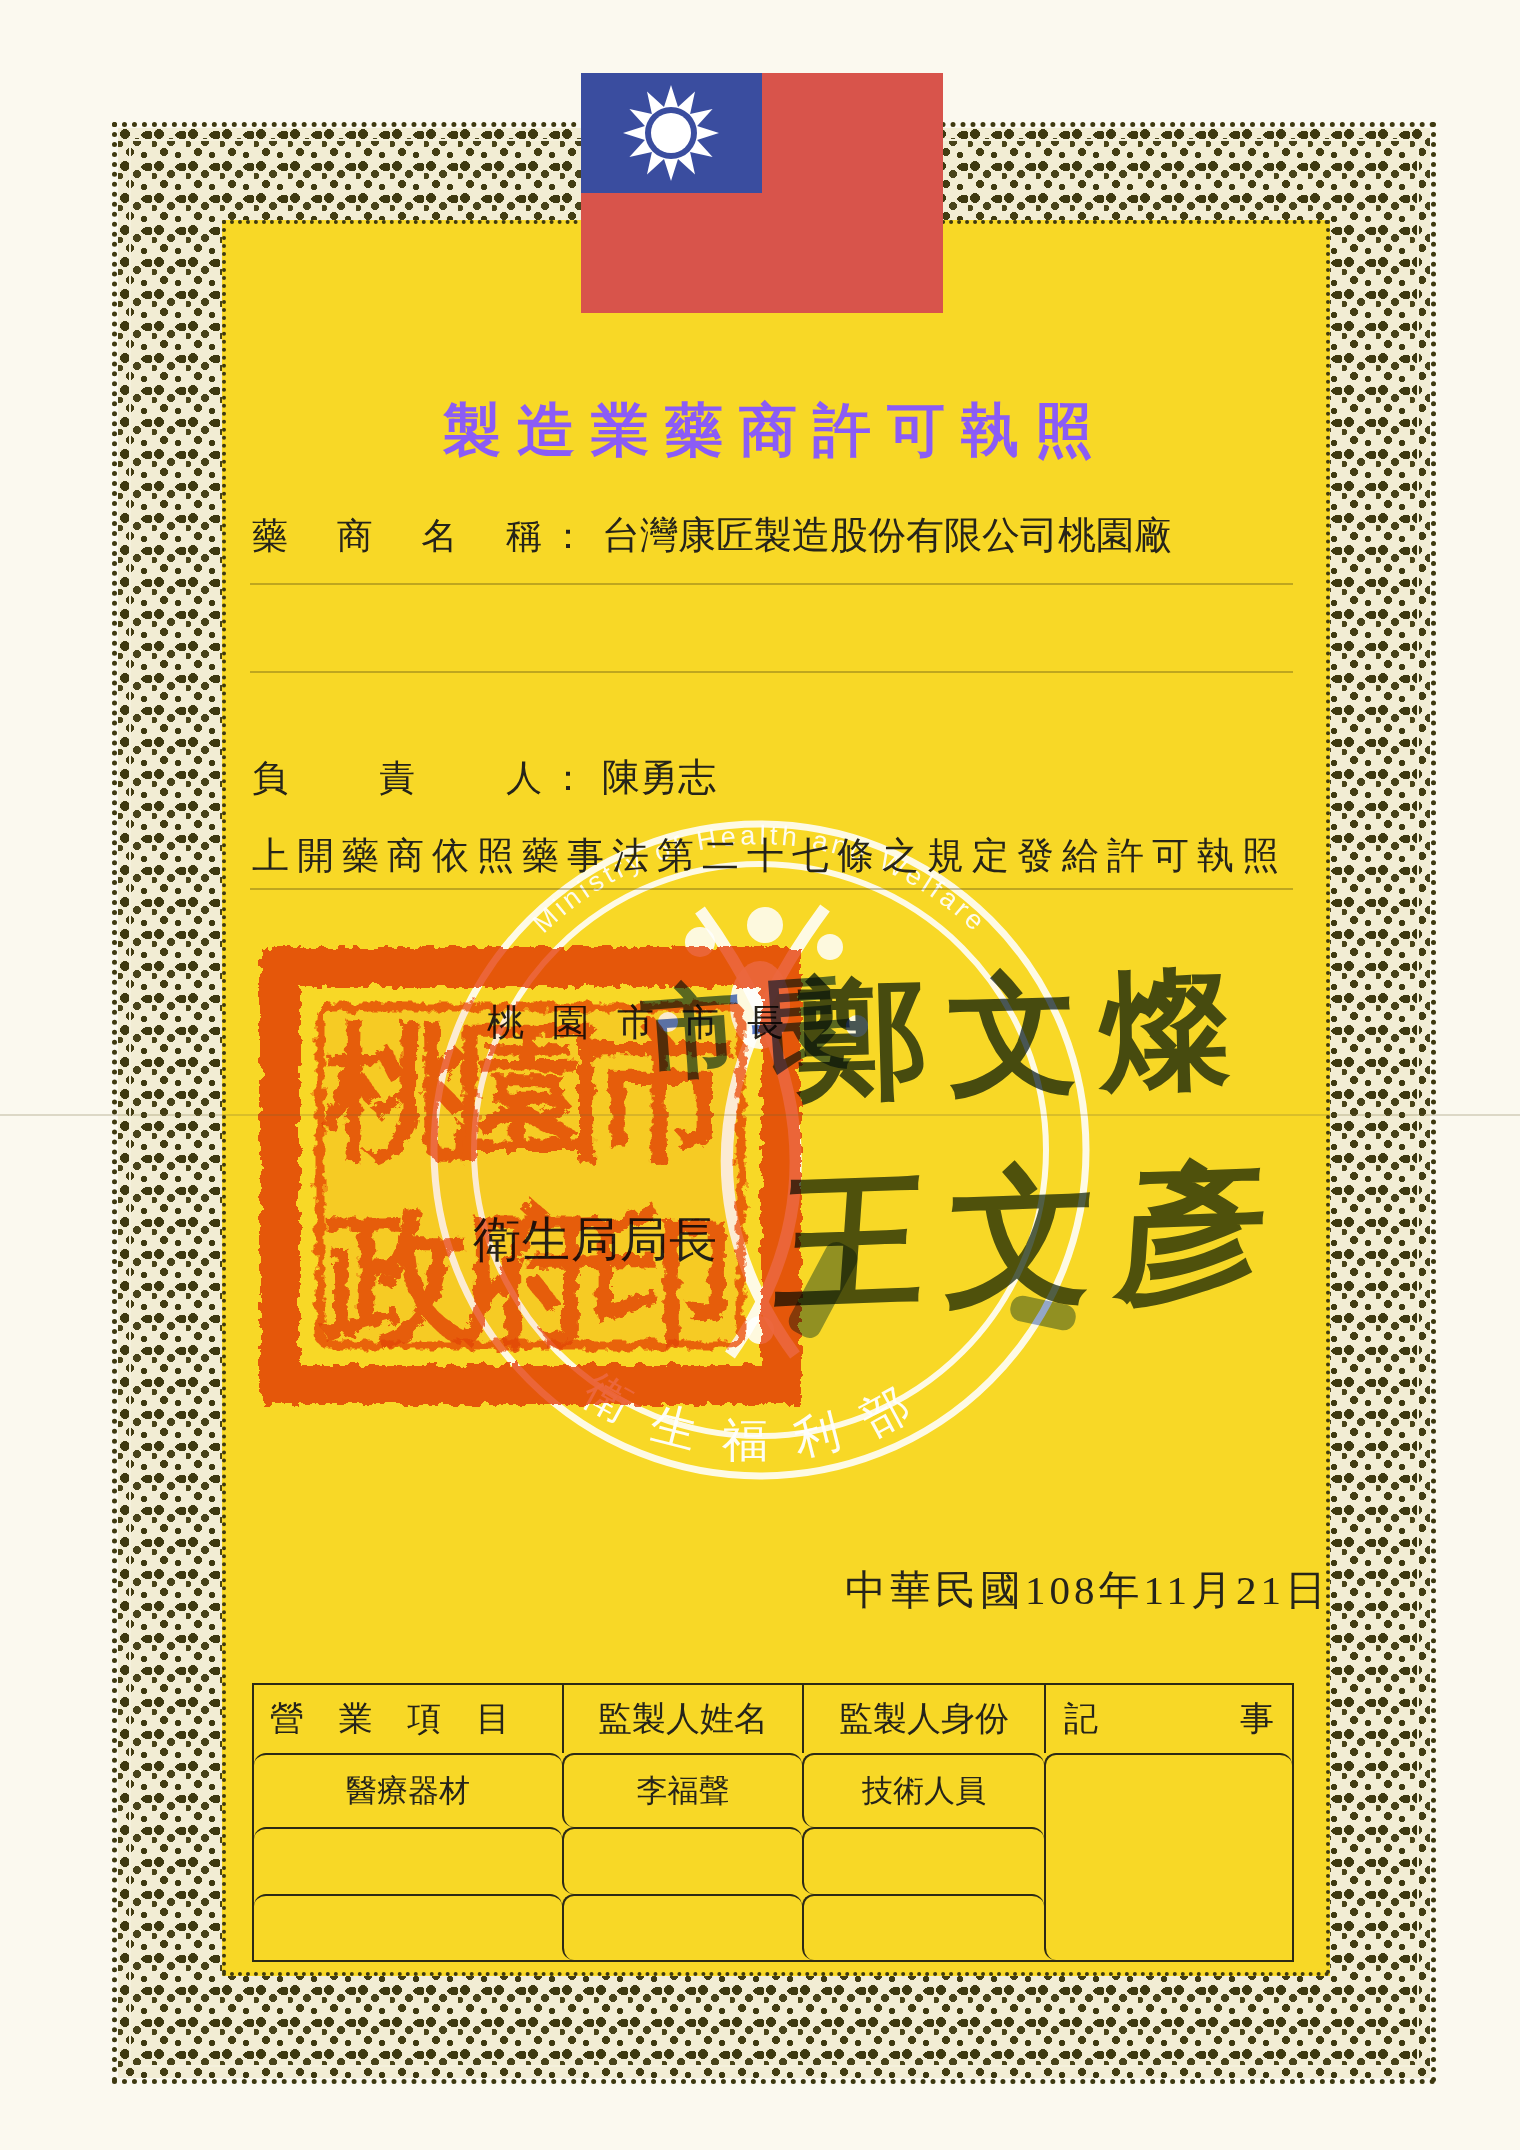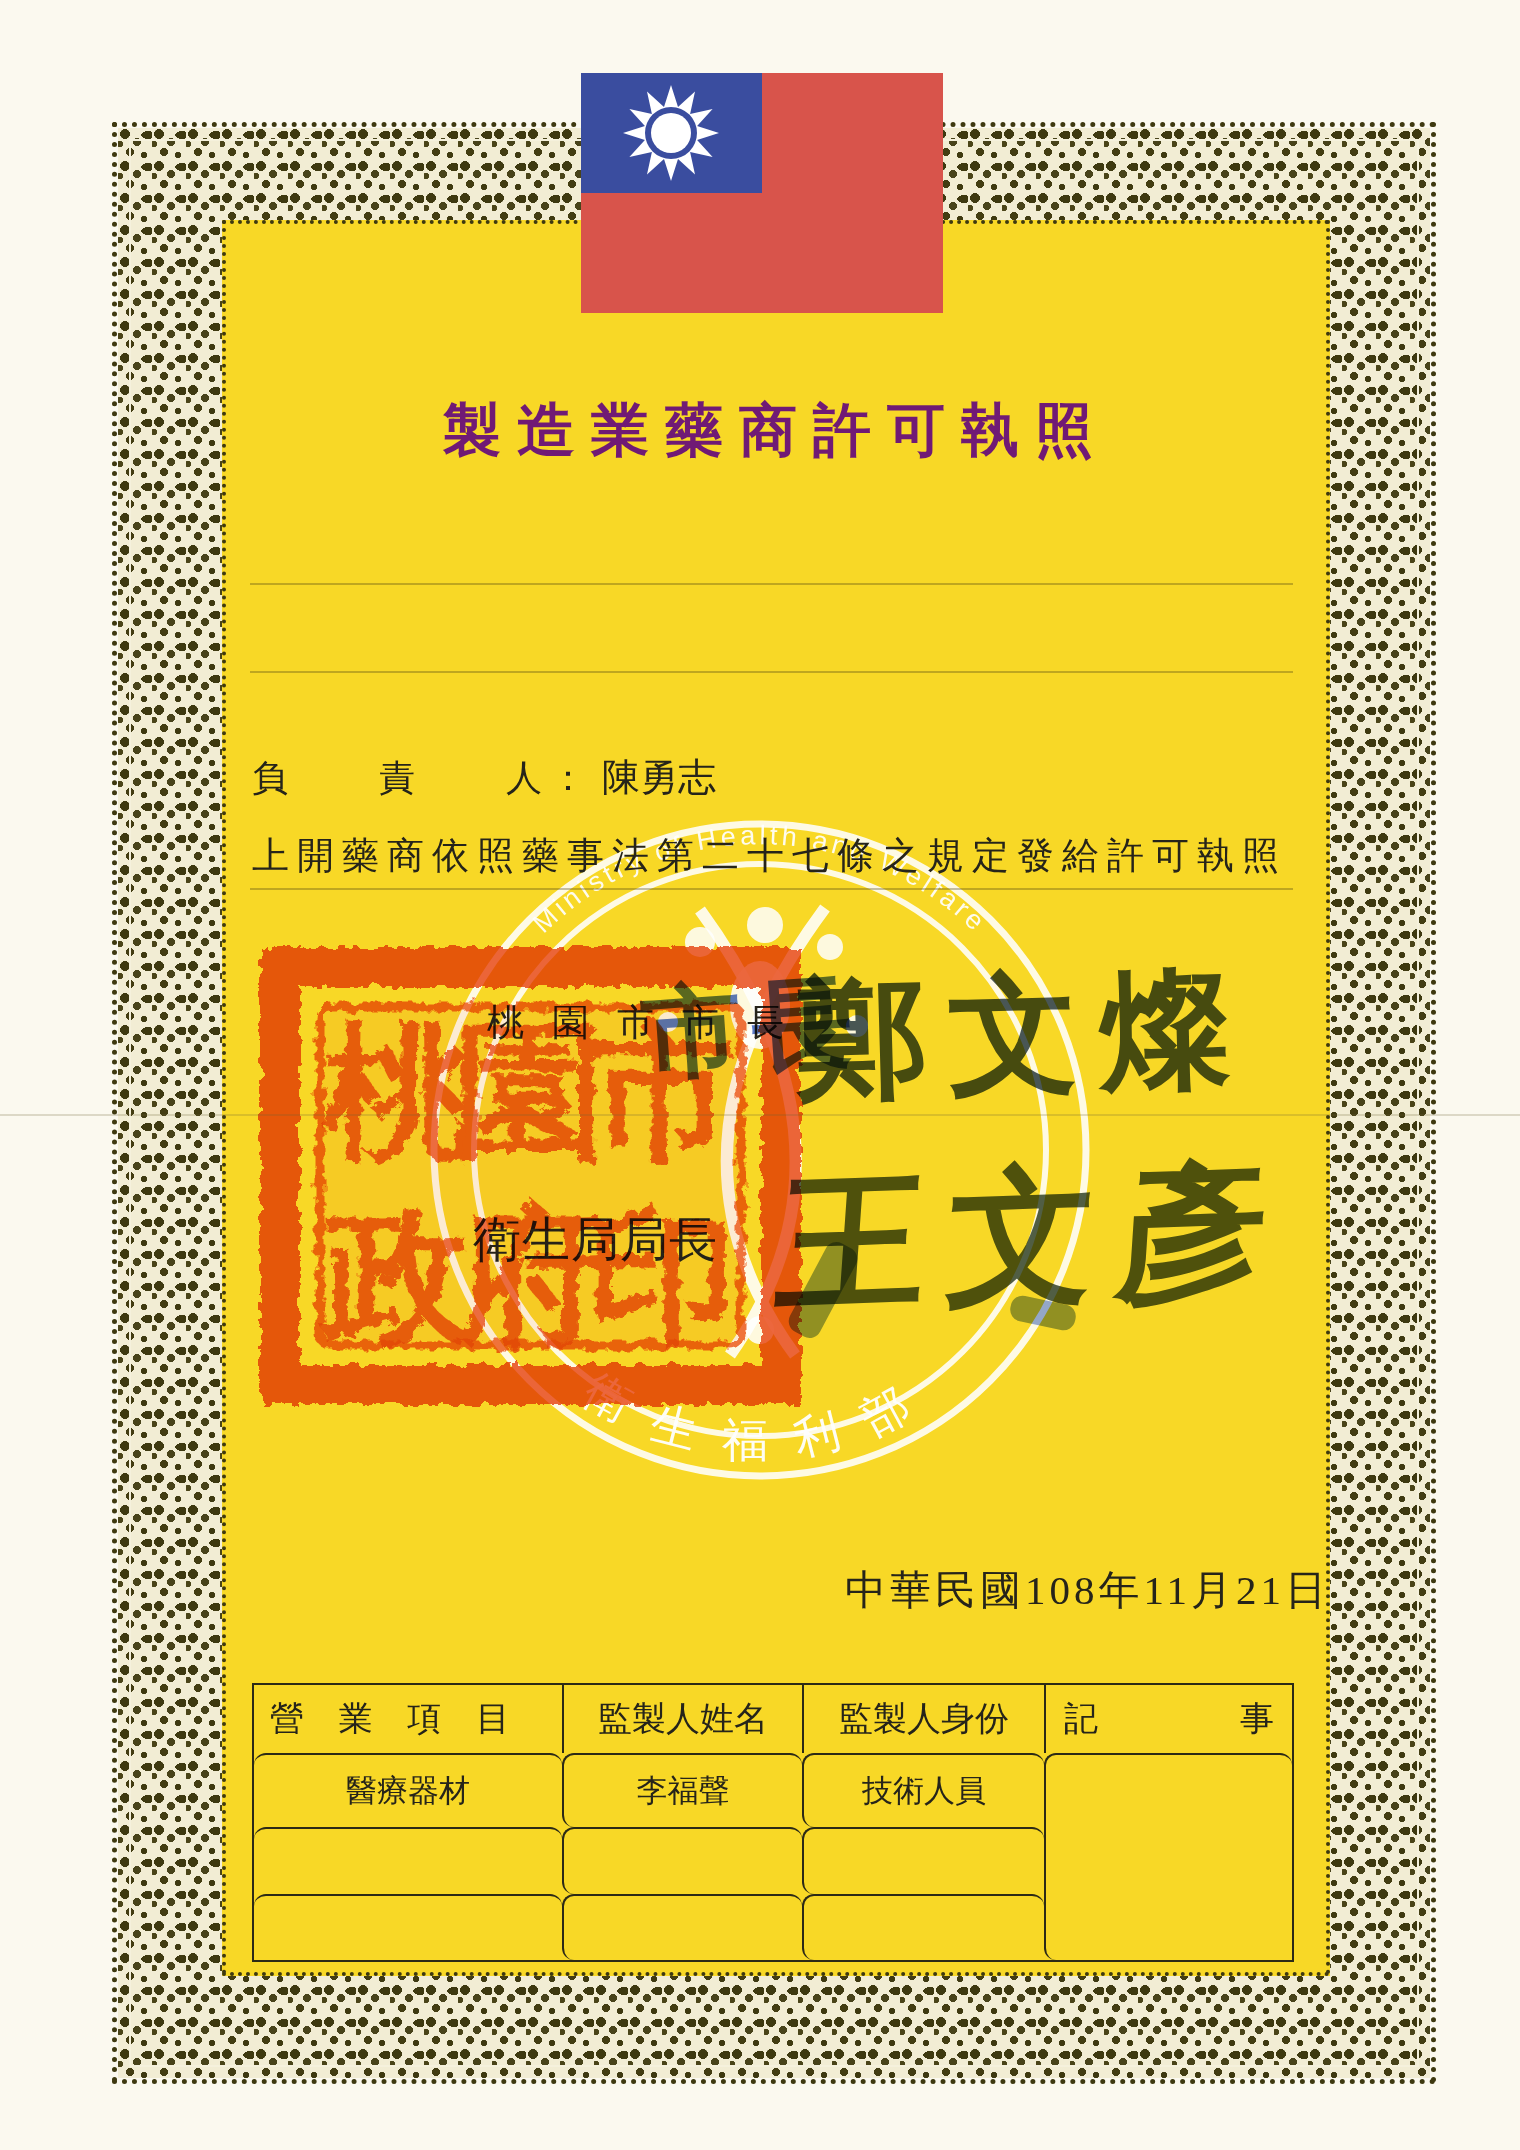--- a/index.html
+++ b/index.html
@@ -25,21 +25,21 @@
   .paper{position:absolute;left:222px;top:220px;width:1108px;height:1756px;z-index:2;
          background:#f8d826;border:4px dotted #3e3910;box-sizing:border-box;}
 
   
   .watermark{position:absolute;left:400px;top:790px;width:720px;height:720px;z-index:3;}
 
   
   .licenseno{position:absolute;left:222px;top:344px;width:1070px;z-index:4;
              font-size:28px;letter-spacing:3px;text-align:right;color:#2b2920;}
   .title{position:absolute;left:222px;top:392px;width:1108px;z-index:4;text-align:center;
-         font-size:58px;font-weight:600;letter-spacing:16px;color:#701a75;}
+         font-size:58px;font-weight:600;letter-spacing:16px;color:#8b5cf6;}
   .field-row{position:absolute;left:252px;z-index:4;font-size:36px;white-space:nowrap;}
   .flabel{display:inline-block;width:290px;text-align:justify;text-align-last:justify;vertical-align:bottom;}
   .fcolon{margin:0 16px 0 8px;}
   .fvalue{font-size:38px;}
   .row1{top:510px;} .row2{top:597px;} .row3{top:752px;}
   .statement{position:absolute;left:252px;top:831px;z-index:4;font-size:37px;letter-spacing:8px;white-space:nowrap;}
   .hline{position:absolute;height:2px;background:rgba(70,62,20,.32);z-index:4;}
   .hl1{left:250px;top:583px;width:1043px;}
   .hl2{left:250px;top:671px;width:1043px;}
   .hl3{left:250px;top:888px;width:1043px;}
@@ -115,20 +115,23 @@
     <text font-family="Liberation Sans, sans-serif" font-size="27" letter-spacing="4" fill="#ffffff" opacity="0.92">
       <textPath href="#arcTop" startOffset="50%" text-anchor="middle">Ministry of Health and Welfare</textPath>
     </text>
     <text font-family="Liberation Serif, serif" font-size="46" letter-spacing="30" fill="#ffffff" opacity="0.95">
       <textPath href="#arcBot" startOffset="50%" text-anchor="middle">衛生福利部</textPath>
     </text>
   </svg>
 
   <div class="title">製造業藥商許可執照</div>
 
+  <div class="field-row row1">
+    <span class="flabel">藥商名稱</span><span class="fcolon">：</span><span class="fvalue">台灣康匠製造股份有限公司桃園廠</span>
+  </div>
   <div class="field-row row3">
     <span class="flabel">負責人</span><span class="fcolon">：</span><span class="fvalue">陳勇志</span>
   </div>
 
   <div class="hline hl1"></div>
   <div class="hline hl2"></div>
   <div class="hline hl3"></div>
 
   <div class="statement">上開藥商依照藥事法第二十七條之規定發給許可執照</div>
 

